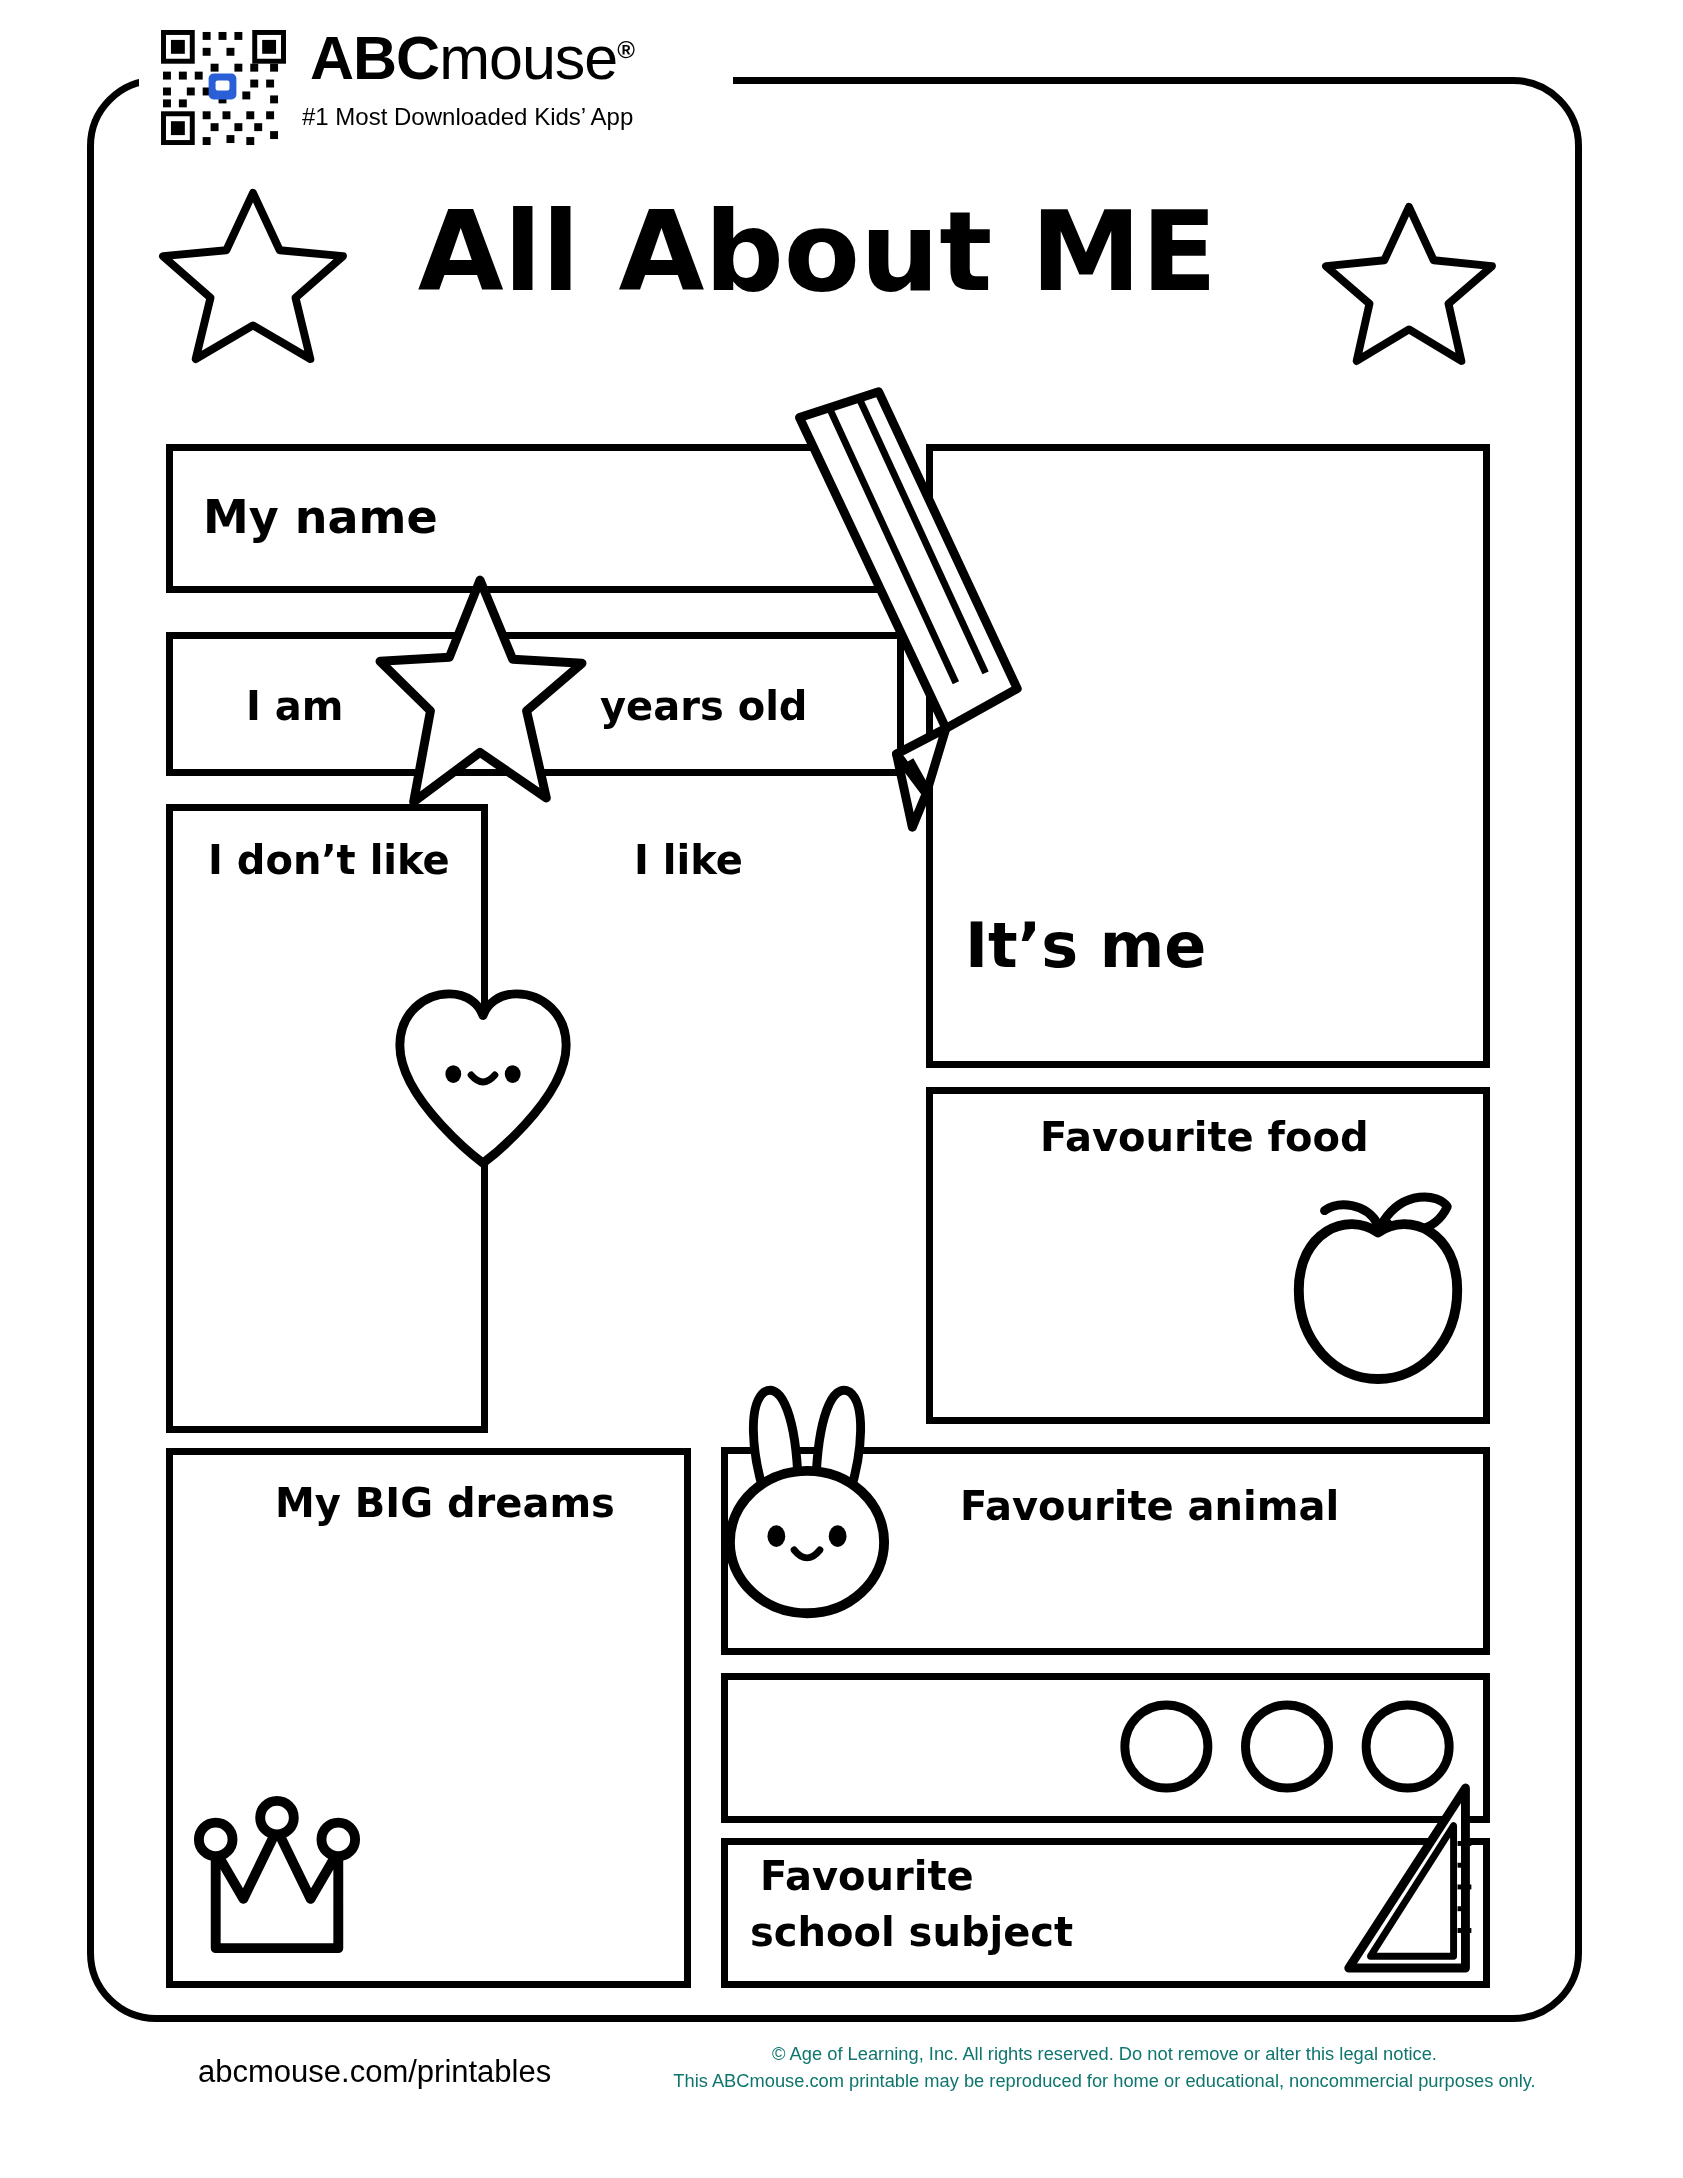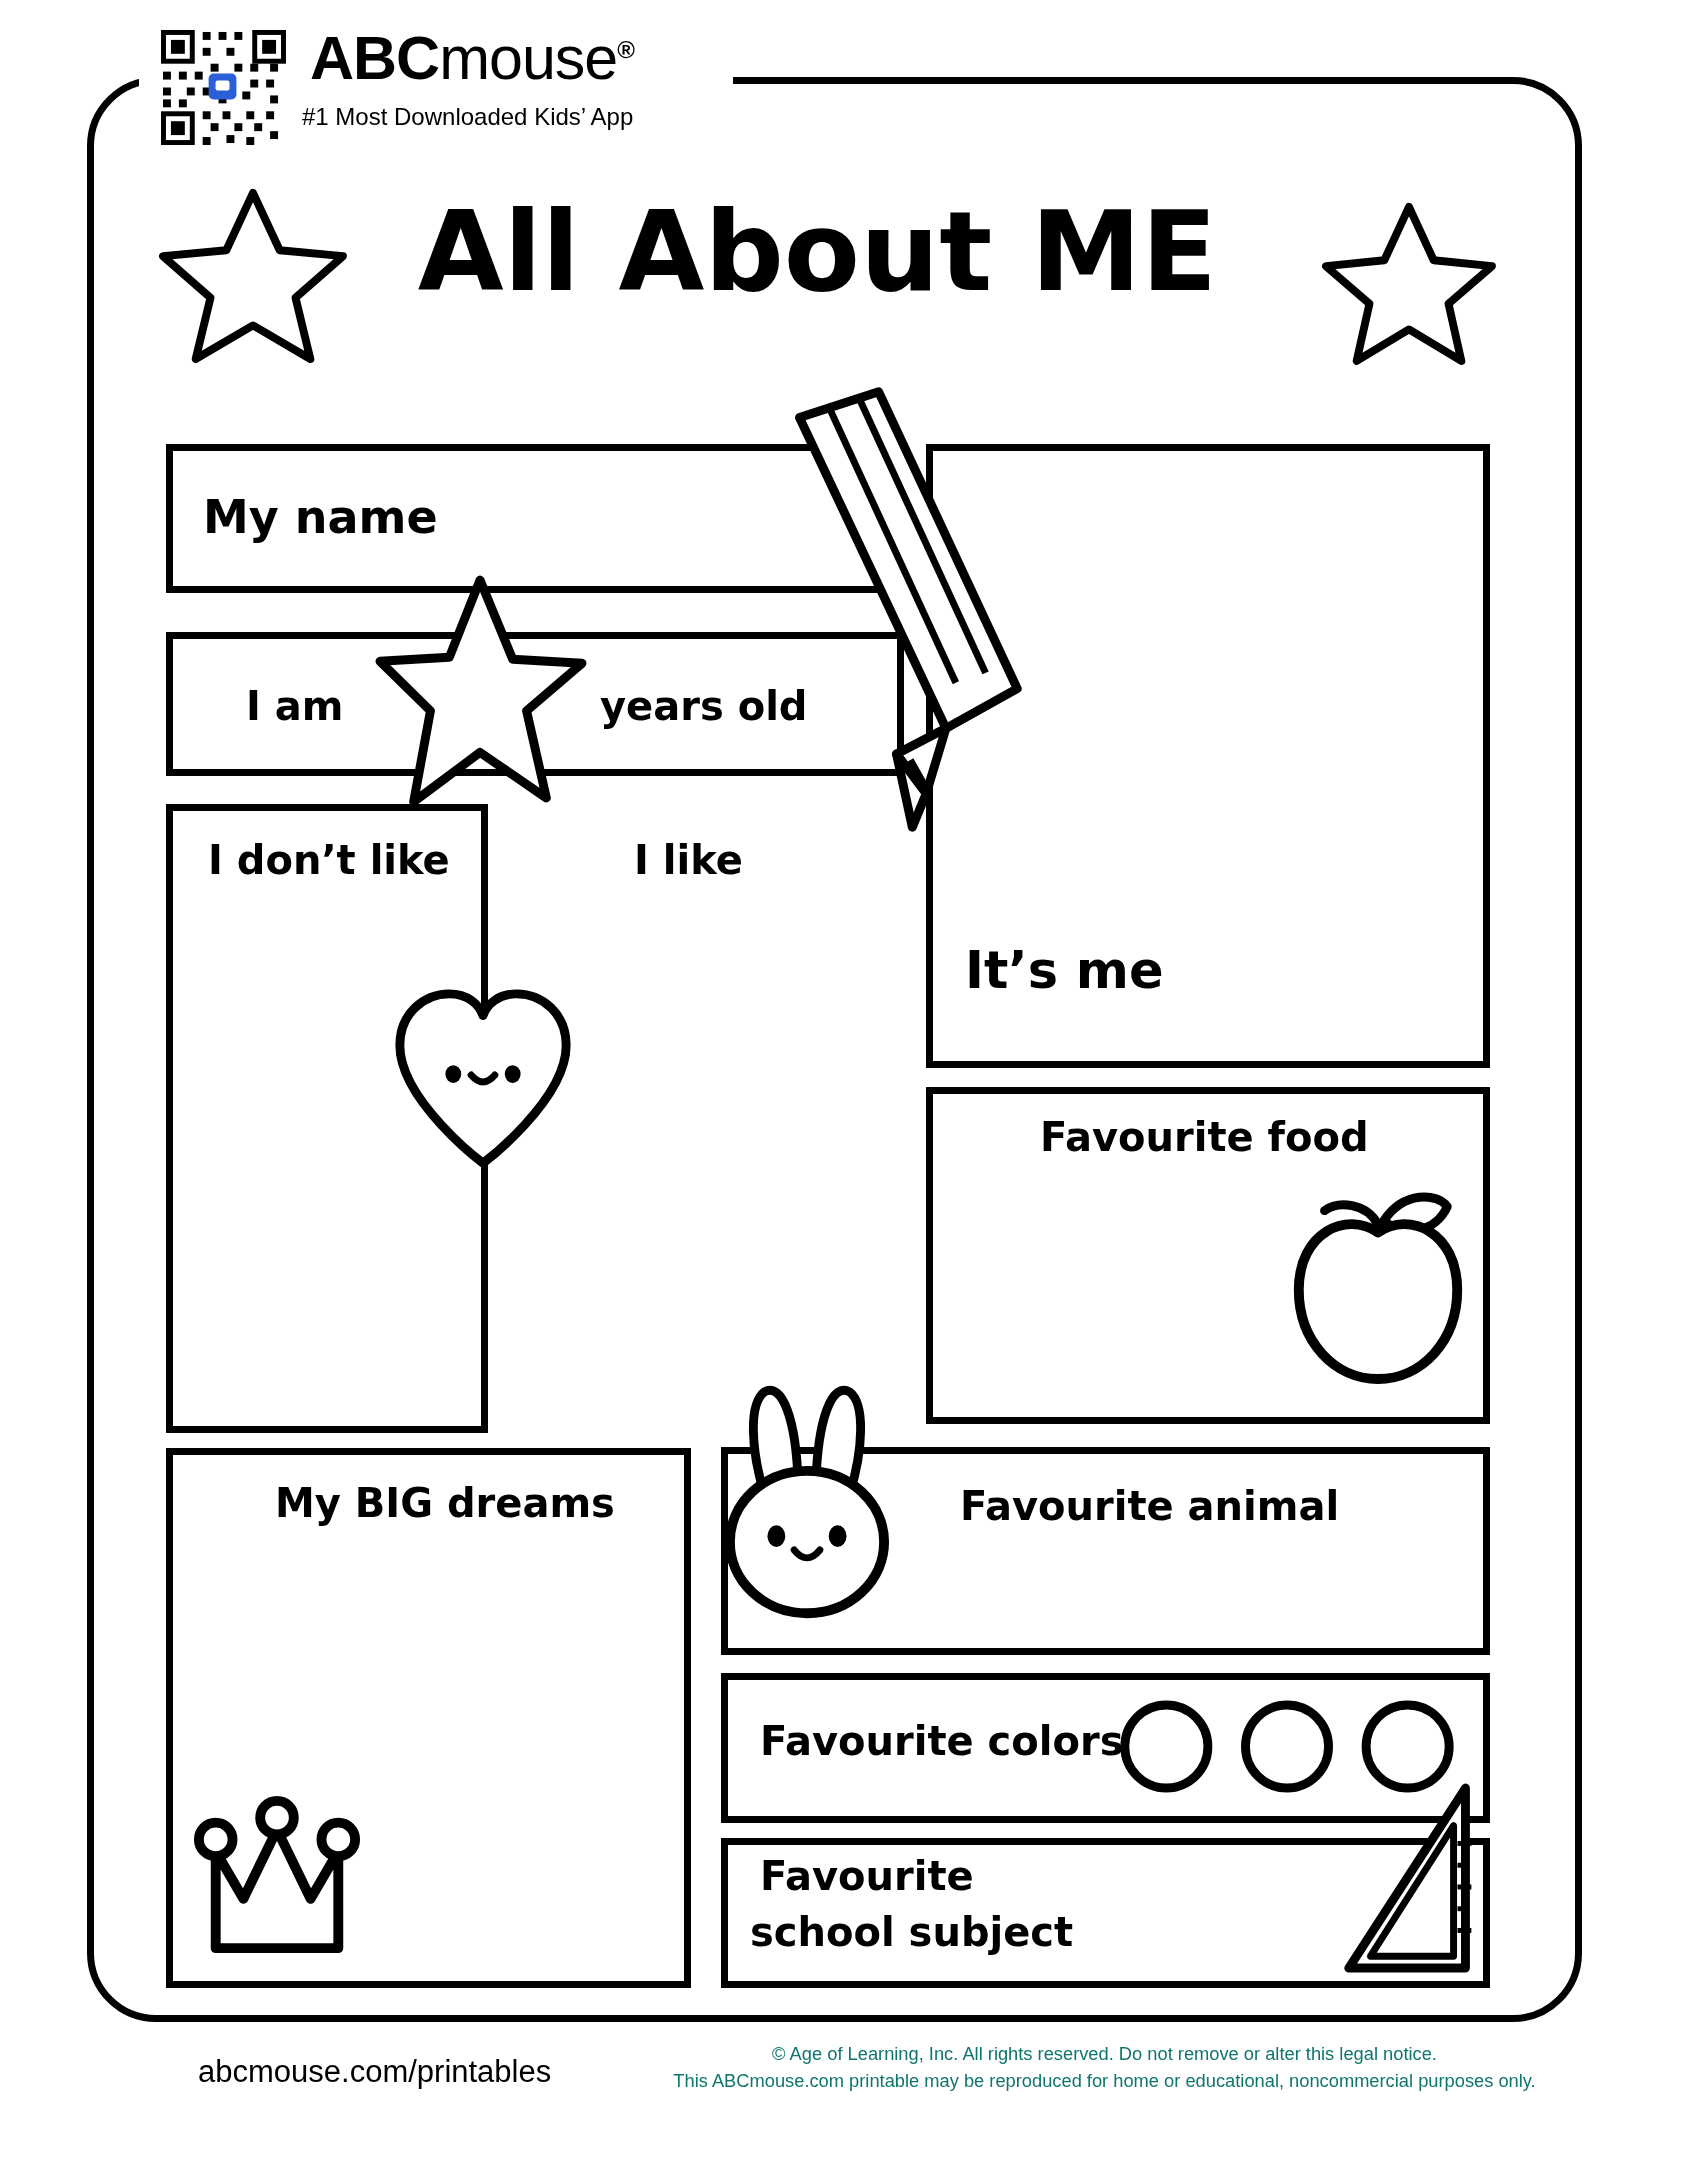--- a/index.html
+++ b/index.html
@@ -255,21 +255,21 @@
   <div style="position:absolute; left:188px; top:1790px;">
     <svg width="178" height="173" viewBox="0 0 180 175">
       <path d="M28 62 L56 110 L90 40 L124 110 L152 62 L152 160 L28 160 Z" fill="#fff" stroke="#000" stroke-width="10" stroke-linejoin="round"></path>
       <circle cx="28" cy="50" r="17" fill="#fff" stroke="#000" stroke-width="10"></circle>
       <circle cx="90" cy="28" r="17" fill="#fff" stroke="#000" stroke-width="10"></circle>
       <circle cx="152" cy="50" r="17" fill="#fff" stroke="#000" stroke-width="10"></circle>
     </svg>
   </div>
 
   <div class="box" style="left:926px; top:444px; width:564px; height:624px;"></div>
-  <div class="lbl big" style="left:965px; top:941px; font-size:51px;">It’s me</div>
+  <div class="lbl big" style="left:965px; top:909px; font-size:62px;">It’s me</div>
 
   <div style="position:absolute; left:752px; top:366px;">
     <svg width="287" height="396" viewBox="0 0 290 400">
       <g stroke="#000" stroke-width="9" fill="#fff" stroke-linejoin="round">
         <path d="M48 22 L128 -4 L268 296 L196 336 Z" transform="translate(0,30)"></path>
         <path d="M196 366 L176 432 L146 392 Z" transform="translate(0,0)"></path>
         <path d="M176 432 L162 466 L146 392 Z" fill="#fff"></path>
       </g>
       <g stroke="#000" stroke-width="7" fill="none">
         <path d="M78 42 L206 320"></path>
@@ -298,21 +298,20 @@
       <path d="M62 120 C48 74 46 28 62 16 C80 6 94 44 96 108 Z" fill="#fff" stroke="#000" stroke-width="9" stroke-linejoin="round"></path>
       <path d="M148 120 C162 74 164 28 148 16 C130 6 116 44 114 108 Z" fill="#fff" stroke="#000" stroke-width="9" stroke-linejoin="round"></path>
       <ellipse cx="105" cy="168" rx="78" ry="72" fill="#fff" stroke="#000" stroke-width="10"></ellipse>
       <ellipse cx="74" cy="162" rx="9" ry="11" fill="#000"></ellipse>
       <ellipse cx="136" cy="162" rx="9" ry="11" fill="#000"></ellipse>
       <path d="M92 176 q13 16 26 0" fill="none" stroke="#000" stroke-width="7" stroke-linecap="round"></path>
     </svg>
   </div>
 
   <div class="box" style="left:721px; top:1673px; width:769px; height:150px;"></div>
-  <div class="lbl" style="left:760px; top:1718px;">Favourite colors</div>
   <div style="position:absolute; left:1109px; top:1683px;">
     <svg width="356" height="129" viewBox="0 0 360 130">
       <circle cx="58" cy="64" r="42" fill="#fff" stroke="#000" stroke-width="9"></circle>
       <circle cx="180" cy="64" r="42" fill="#fff" stroke="#000" stroke-width="9"></circle>
       <circle cx="302" cy="64" r="42" fill="#fff" stroke="#000" stroke-width="9"></circle>
     </svg>
   </div>
 
   <div class="box" style="left:721px; top:1838px; width:769px; height:150px;"></div>
   <div class="lbl" style="left:760px; top:1853px;">Favourite</div>

